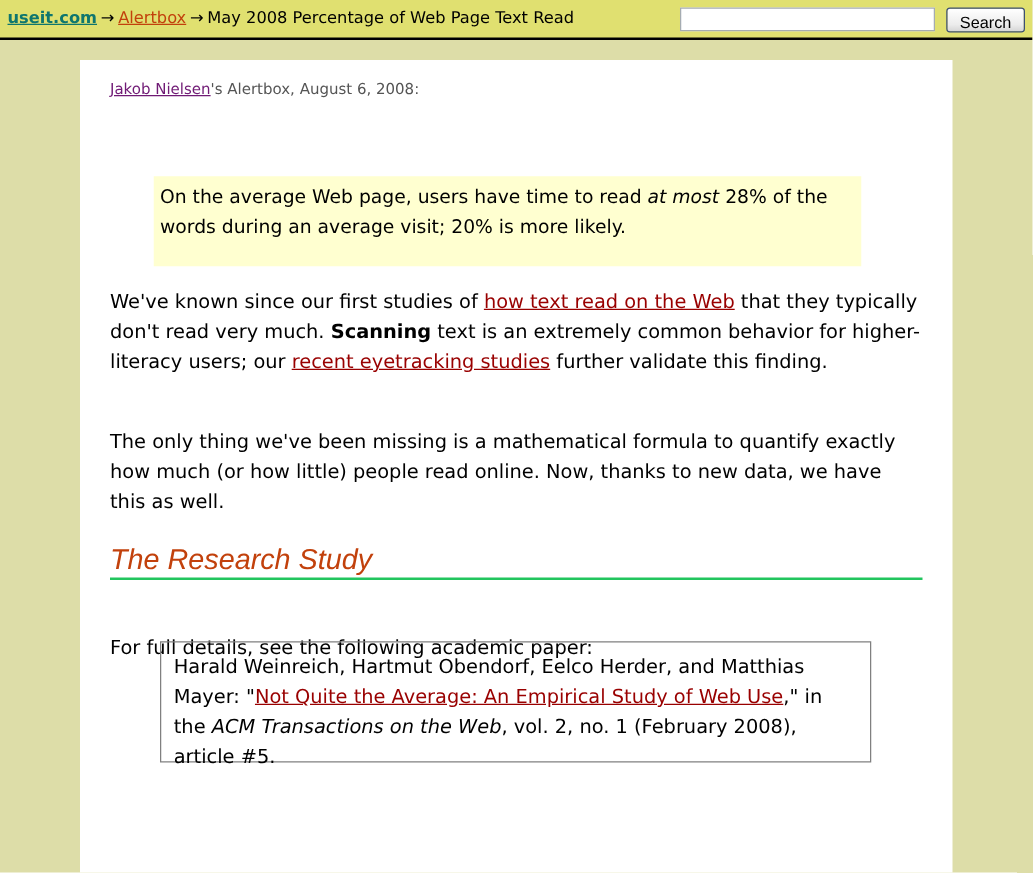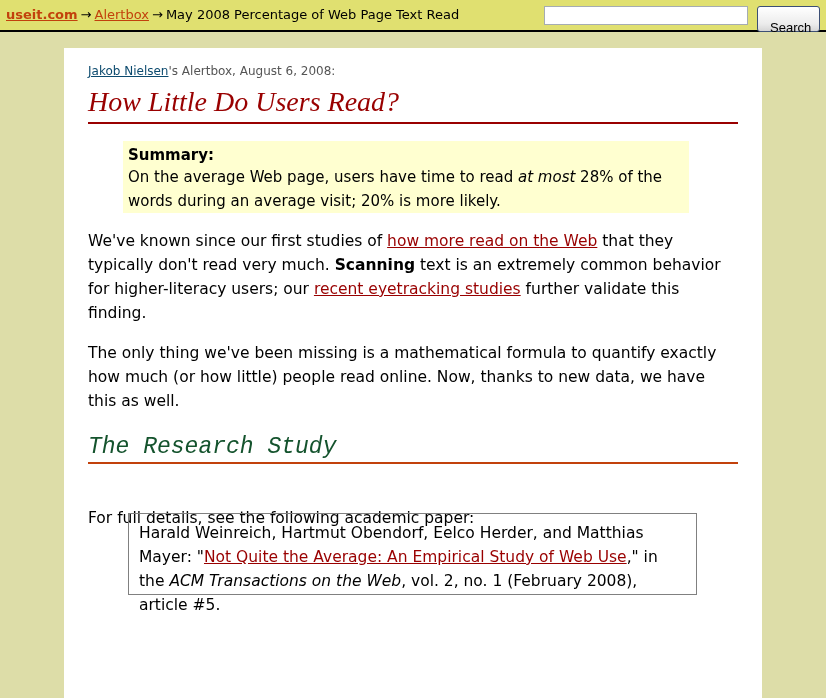--- a/index.html
+++ b/index.html
@@ -14,93 +14,92 @@
     position: absolute; left: 0; top: 0; width: 826px; height: 30px;
     background: #e0e070;
     border-bottom: 2px solid #000;
     box-sizing: content-box;
   }
   .crumbs {
     position: absolute; left: 6px; top: 7px;
     font-size: 13px; white-space: nowrap;
   }
   .crumbs a { color: #c2410c; text-decoration: underline; }
-  .crumbs a.home { color: #c2410c; font-weight: bold; }
+  .crumbs a.home { color: #0f766e; font-weight: bold; }
   .crumbs .arrow { margin: 0 3px; }
   .search-input {
     position: absolute; left: 544px; top: 6px; width: 204px; height: 19px;
     border: 1px solid #a5acb2; background: #fff; padding: 0; box-sizing: border-box;
   }
   .search-btn {
     position: absolute; left: 757px; top: 6px; width: 63px; height: 20px;
     border: 1px solid #3c4f75; border-radius: 3px;
     background: linear-gradient(#ffffff, #ececec 70%, #d6d6d6);
     font-family: "Liberation Sans", sans-serif; font-size: 13px; color: #000;
-    padding: 12px; line-height: 17px; text-align: center;
+    padding: 2px; line-height: 17px; text-align: center;
   }
   .page {
     position: absolute; left: 64px; top: 48px; width: 698px; height: 660px;
     background: #fff;
   }
   .byline {
     position: absolute; left: 24px; top: 16px; font-size: 12px; color: #555;
   }
-  .byline a { color: #0c4a6e; text-decoration: underline; }
+  .byline a { color: #701a75; text-decoration: underline; }
   h1 {
     position: absolute; left: 24px; top: 36px; width: 650px; margin: 0;
     font-family: "DejaVu Serif", "Liberation Serif", serif;
     font-style: italic; font-weight: normal; font-size: 28px; color: #990000;
     border-bottom: 2px solid #990000; padding-bottom: 2px; line-height: 36px;
     font-family: "Liberation Serif", serif;
   }
   .summary {
     position: absolute; left: 59px; top: 93px; width: 566px; height: 72px;
     background: #ffffd0; padding: 4px 5px; box-sizing: border-box;
     font-size: 15px; line-height: 24px;
   }
   .summary .label { font-weight: bold; display: block; line-height: 20px; }
   p.body {
     position: absolute; left: 24px; width: 650px; margin: 0;
     font-size: 15.5px; line-height: 24px;
   }
   p.body a { color: #990000; text-decoration: underline; }
   h2 {
     position: absolute; left: 24px; top: 384px; width: 650px; margin: 0;
-    font-family: Liberation Mono, monospace;
-    font-style: italic; font-weight: normal; font-size: 23px; color: #14532d;
-    border-bottom: 2px solid #c2410c; line-height: 30px; padding-bottom: 0;
+    font-family: Liberation Sans, sans-serif;
+    font-style: italic; font-weight: normal; font-size: 23px; color: #c2410c;
+    border-bottom: 2px solid #22c55e; line-height: 30px; padding-bottom: 0;
   }
   .citation {
-    position: absolute; left: 64px; top: 465px; width: 569px; height: 82px;
+    position: absolute; left: 64px; top: 465px; width: 569px; height: 97px;
     border: 1px solid #808080; box-sizing: border-box;
     padding: 7px 10px; font-size: 15.5px; line-height: 24px;
   }
   .citation a { color: #990000; text-decoration: underline; }
 </style>
 </head>
 <body>
 
 <div class="topbar">
   <div class="crumbs">
     <a class="home" href="#">useit.com</a><span class="arrow">→</span><a href="#">Alertbox</a><span class="arrow">→</span><span>May 2008 Percentage of Web Page Text Read</span>
   </div>
   <input class="search-input" type="text" value="" style="">
   <button class="search-btn">Search</button>
 </div>
 
 <div class="page">
   <div class="byline"><a href="#">Jakob Nielsen</a><span>'s Alertbox, August 6, 2008:</span></div>
 
-  <h1>How Little Do Users Read?</h1>
 
   <div class="summary">
-    <span class="label">Summary:</span><span>On the average Web page, users have time to read </span><em>at most</em><span> 28% of the words during an average visit; 20% is more likely.</span>
+    <span>On the average Web page, users have time to read </span><em>at most</em><span> 28% of the words during an average visit; 20% is more likely.</span>
   </div>
 
-  <p class="body" style="top:181px;"><span>We've known since our first studies of </span><a href="#">how more read on the Web</a><span> that they typically don't read very much. </span><b>Scanning</b><span> text is an extremely common behavior for higher-literacy users; our </span><a href="#">recent eyetracking studies</a><span> further validate this finding.</span></p>
+  <p class="body" style="top:181px;"><span>We've known since our first studies of </span><a href="#">how text read on the Web</a><span> that they typically don't read very much. </span><b>Scanning</b><span> text is an extremely common behavior for higher-literacy users; our </span><a href="#">recent eyetracking studies</a><span> further validate this finding.</span></p>
 
   <p class="body" style="top:293px;">The only thing we've been missing is a mathematical formula to quantify exactly how much (or how little) people read online. Now, thanks to new data, we have this as well.</p>
 
   <h2>The Research Study</h2>
 
   <p class="body" style="top:426px;margin-top:32px;">For full details, see the following academic paper:</p>
 
   <div class="citation"><span>Harald Weinreich, Hartmut Obendorf, Eelco Herder, and Matthias Mayer: "</span><a href="#">Not Quite the Average: An Empirical Study of Web Use</a><span>," in the </span><em>ACM Transactions on the Web</em><span>, vol. 2, no. 1 (February 2008), article #5.</span></div>
 
 </div>

